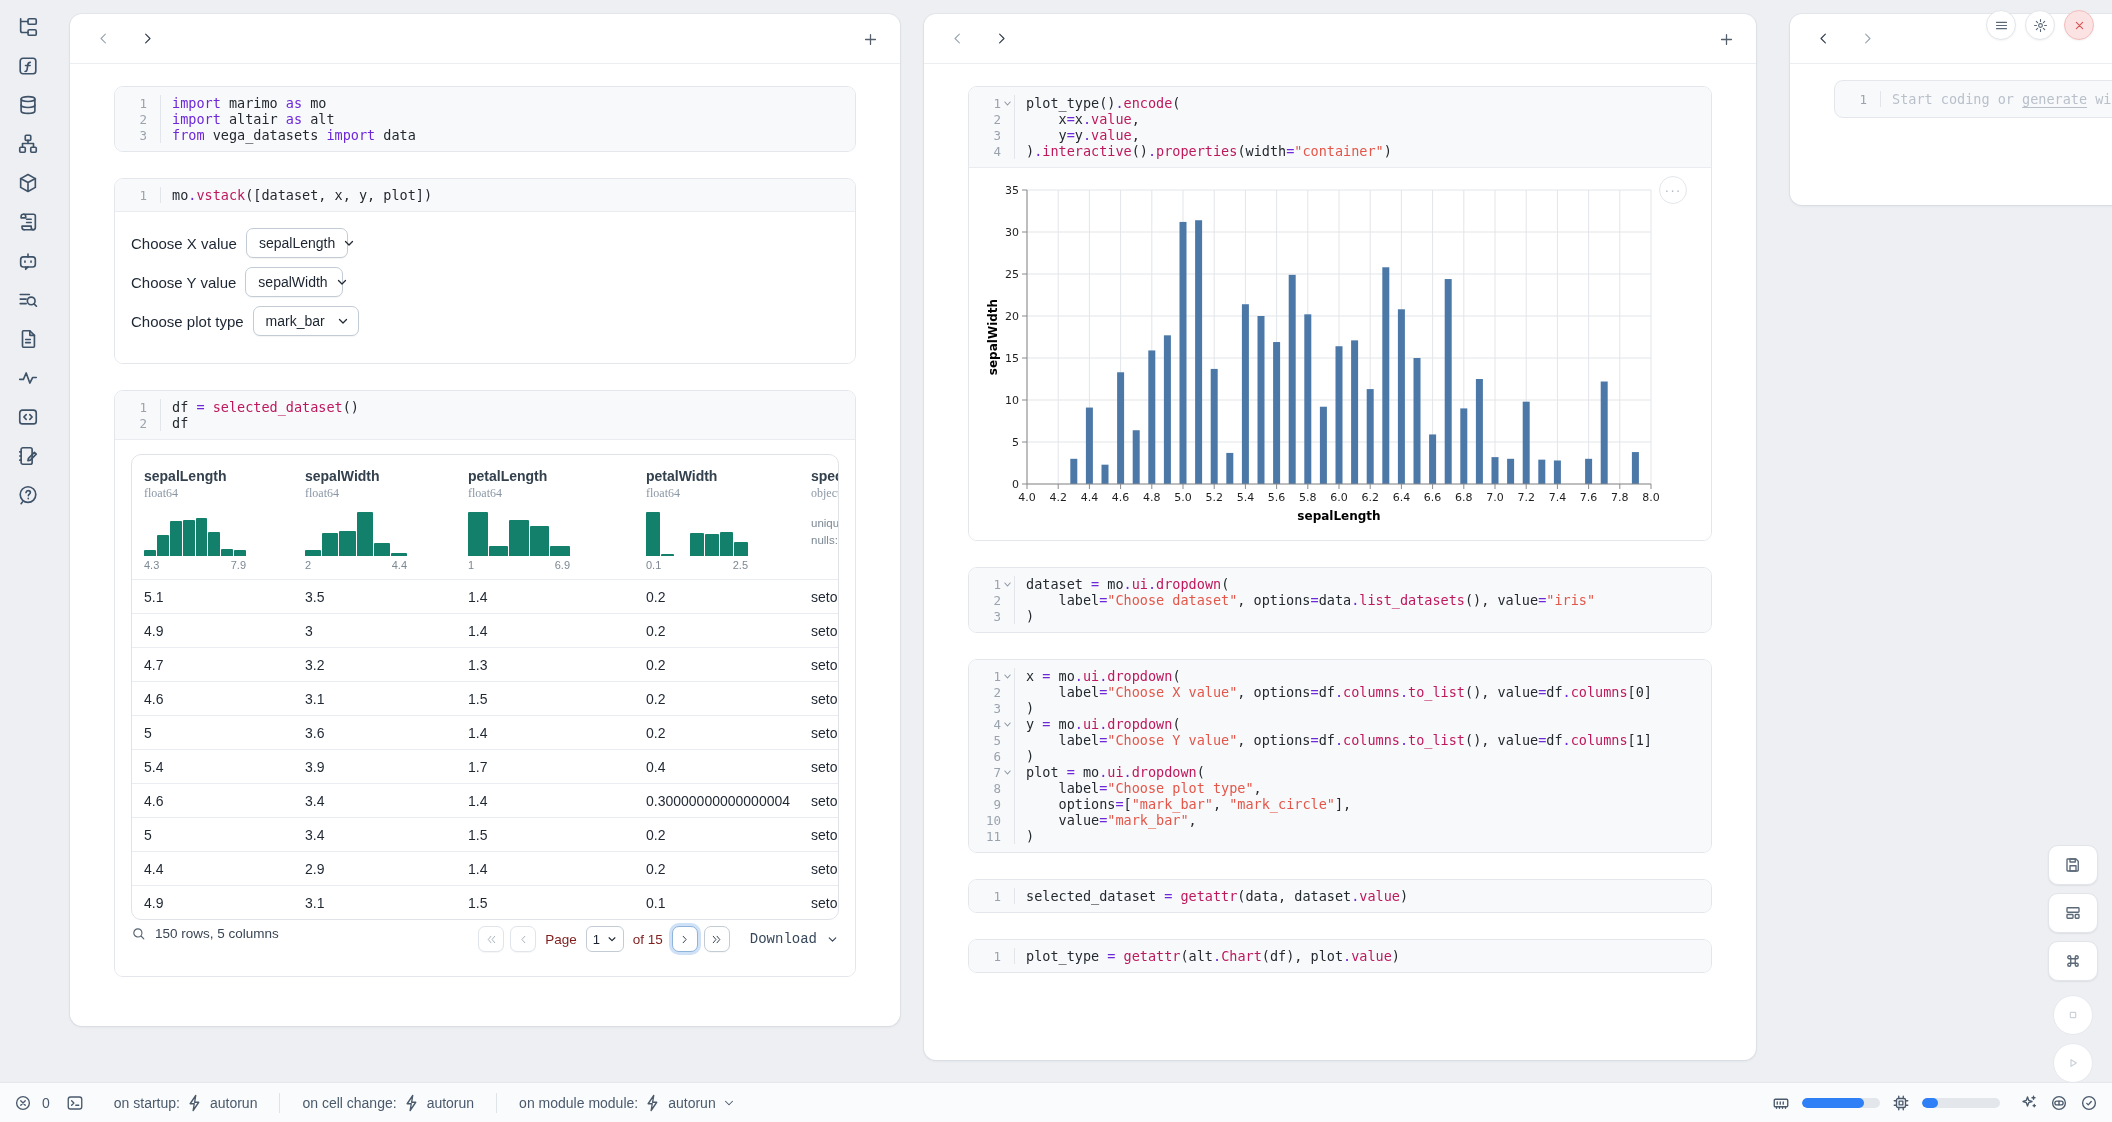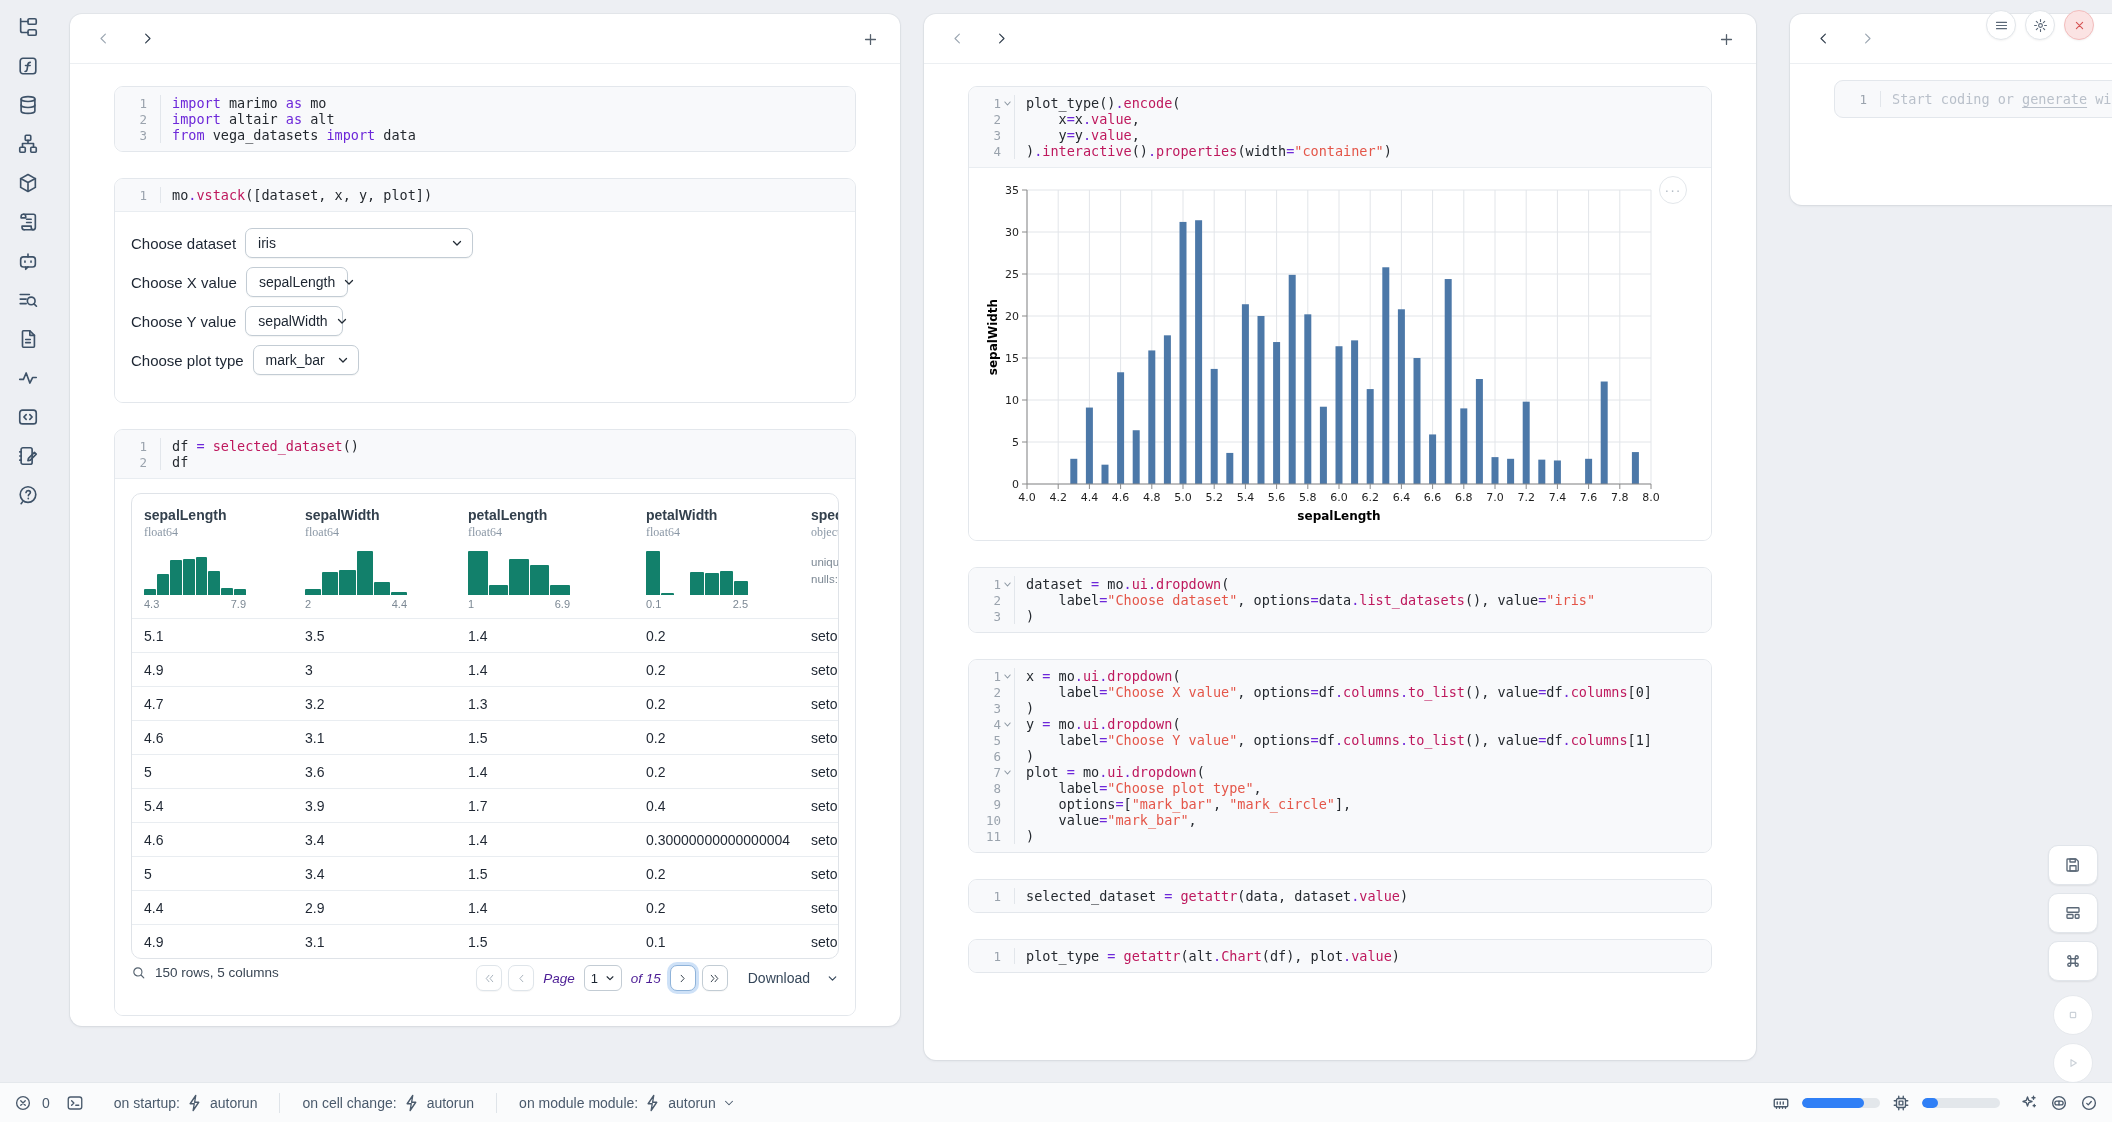--- a/index.html
+++ b/index.html
@@ -74,26 +74,26 @@
   .tf-left{display:flex;align-items:center;gap:9px;color:#3a4654;font-size:13.5px;}
   .tf-left svg{width:15px;height:15px;color:#55626f;}
   .tf-right{display:flex;align-items:center;gap:6px;}
   .pbtn{width:26px;height:26px;border:1px solid #dfe5ea;border-radius:7px;background:#fff;
     display:flex;align-items:center;justify-content:center;cursor:pointer;
     box-shadow:0 1px 1px rgba(0,0,0,.04);}
   .pbtn svg{width:13px;height:13px;}
   .pbtn.dis{color:#a7b1bb;}
   .pbtn.ena{color:#333f4b;border-color:#c2ccd4;}
   .pbtn.focus{box-shadow:0 0 0 3px rgba(31,120,220,.22);border-color:#8fb3d9;}
-  .pg-text{font-size:13.5px;color:#4c1d95;margin:0 3px;font-style:italic;}
+  .pg-text{font-size:13.5px;color:#7f1d1d;margin:0 3px;}
   .pg-sel{height:26px;min-width:38px;border:1px solid #c3ccd4;border-radius:6px;background:#fff;
     display:inline-flex;align-items:center;justify-content:space-between;padding:0 6px;
     font-size:13px;color:#1b2430;cursor:pointer;}
   .pg-sel svg{width:10px;height:10px;margin-left:4px;}
-  .dl{display:flex;align-items:center;gap:16px;font-size:14px;color:#36475a;margin-left:14px;cursor:pointer;}
+  .dl{display:flex;align-items:center;gap:9px;font-size:14px;color:#36475a;margin-left:14px;cursor:pointer;font-family:Liberation Mono, monospace;}
   .dl svg{width:13px;height:13px;}
 
   
   .chart-out{position:relative;padding:10px 0 6px 18px;}
   .dots-btn{position:absolute;right:24px;top:8px;width:28px;height:28px;border-radius:50%;
     background:rgba(255,255,255,.92);border:1px solid #e3e7eb;color:#b4bcc5;display:flex;
     align-items:center;justify-content:center;cursor:pointer;font-size:14px;letter-spacing:1px;}
 
   
   .ph-cell{margin:16px 0 0 44px;width:640px;border:1px solid #e3e7ec;border-radius:9px;
@@ -250,31 +250,20 @@
           <div class="cl">
             <span class="ln">
               <span class="num">1</span>
               <span class="foldslot"></span>
             </span>
             <span class="ct"><span class="tk-p">mo</span><span class="tk-k">.</span><span class="tk-f">vstack</span><span class="tk-p">([dataset, x, y, plot])</span></span>
           </div>
         </div>
         <div class="cell-out">
           <div class="ctl-out">
-            <div class="ctl-row">
-              <span class="ctl-label">Choose dataset</span>
-              <span class="selbox" style="width: 228px;">
-                <span>iris</span>
-                <span style="display: flex;">
-                  <svg class="sicon" viewBox="0 0 24 24">
-                    <path d="M5 9l7 7 7-7" stroke-width="2.6"></path>
-                  </svg>
-                </span>
-              </span>
-            </div>
             <div class="ctl-row">
               <span class="ctl-label">Choose X value</span>
               <span class="selbox" style="width: 102px;">
                 <span>sepalLength</span>
                 <span style="display: flex;">
                   <svg class="sicon" viewBox="0 0 24 24">
                     <path d="M5 9l7 7 7-7" stroke-width="2.6"></path>
                   </svg>
                 </span>
               </span>

